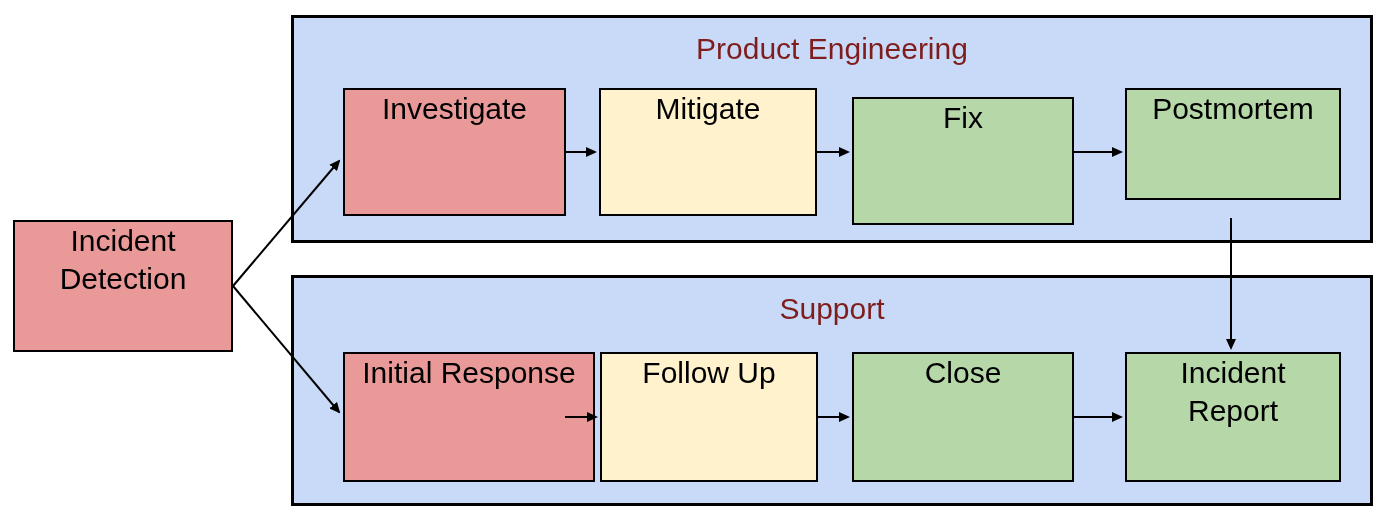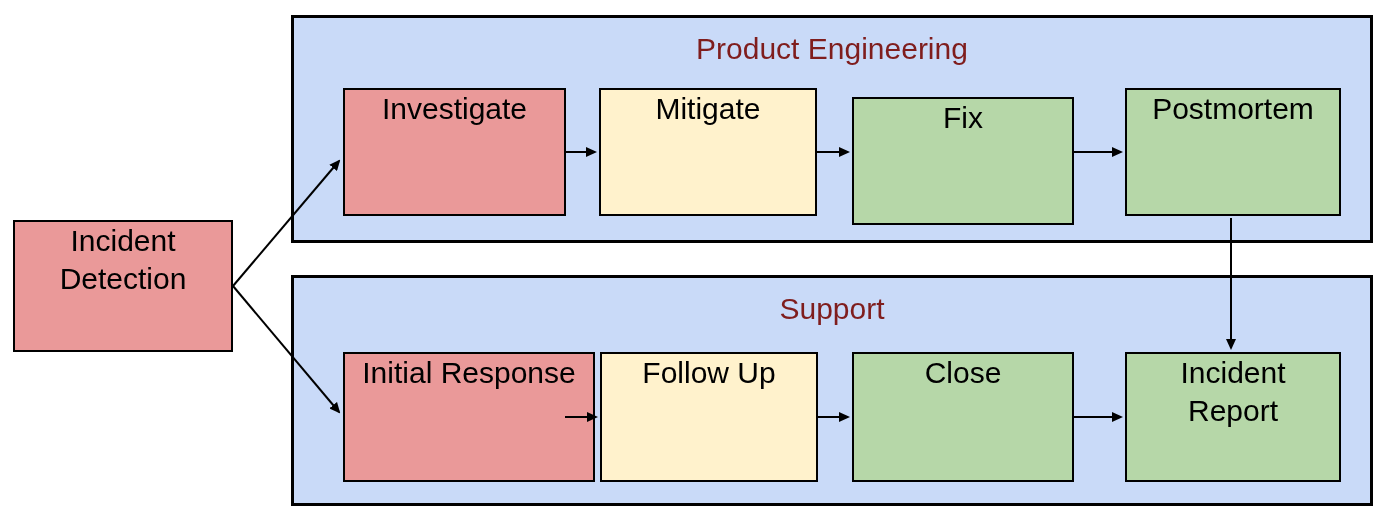--- a/index.html
+++ b/index.html
@@ -52,21 +52,21 @@
   
   #lane-pe      { left: 291px; top: 15px;  width: 1082px; height: 228px; }
   
   #lane-support { left: 291px; top: 275px; width: 1082px; height: 231px; }
 
   
   #node-incident-detection { left: 13px;   top: 220px; width: 220px; height: 132px; }
   #node-investigate        { left: 343px;  top: 88px;  width: 223px; height: 128px; }
   #node-mitigate           { left: 599px;  top: 88px;  width: 218px; height: 128px; }
   #node-fix                { left: 852px;  top: 88px;  width: 222px; height: 128px; margin-top: 9px; }
-  #node-postmortem         { left: 1125px; top: 88px;  width: 216px; height: 128px; }
+  #node-postmortem         { left: 1125px; top: 88px;  width: 216px; height: 112px; }
   #node-initial-response   { left: 343px;  top: 352px; width: 252px; height: 130px; }
   #node-follow-up          { left: 600px;  top: 352px; width: 218px; height: 130px; }
   #node-close              { left: 852px;  top: 352px; width: 222px; height: 130px; }
   #node-incident-report    { left: 1125px; top: 352px; width: 216px; height: 130px; }
 
   #edges-overlay {
     position: absolute;
     left: 0;
     top: 0;
     width: 1386px;

